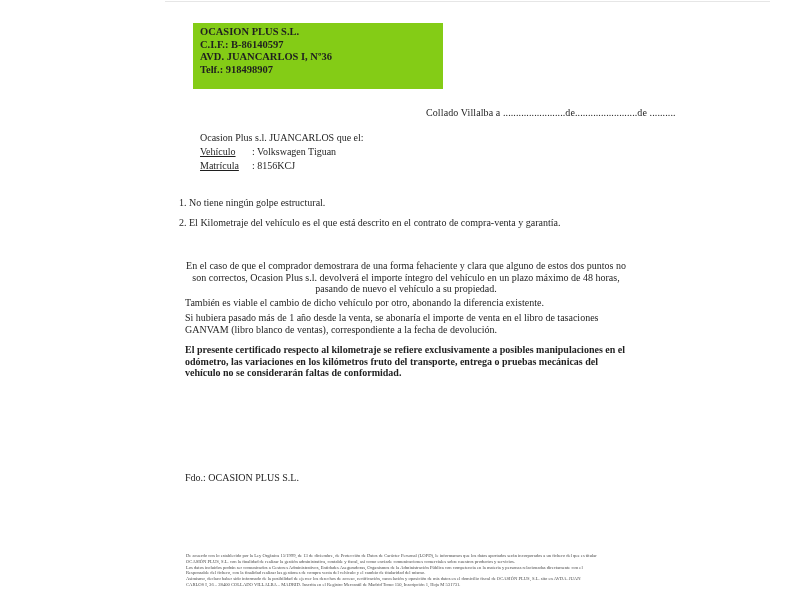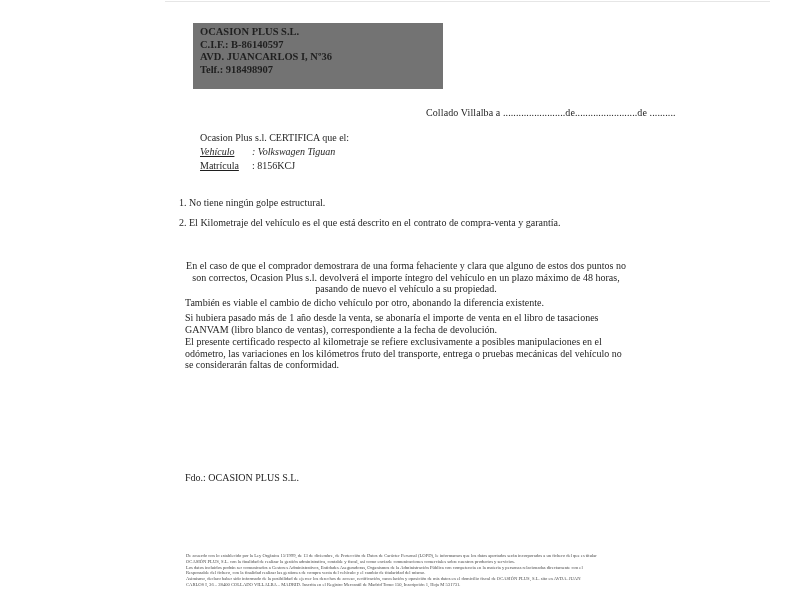--- a/index.html
+++ b/index.html
@@ -61,42 +61,42 @@
     left: 200px;
     font-size: 10px;
     white-space: nowrap;
     display: flex;
   }
   .field-row .flabel {
     text-decoration: underline;
     min-width: 52px;
     display: inline-block;
   }
-  .row-vehicle { top: 146px; font-style: italic; }
+  .row-vehicle { top: 146px; }
   .row-plate   { top: 160px; }
   .point {
     position: absolute;
     left: 179px;
     font-size: 10px;
     white-space: nowrap;
   }
   .point-1 { top: 197px; }
   .point-2 { top: 217px; }
   .para {
     position: absolute;
     left: 185px;
     width: 442px;
     font-size: 10px;
     line-height: 11.6px;
     text-align: left;
   }
   .para-1 { top: 260px; text-align: center; }
   .para-2 { top: 297px; }
   .para-3 { top: 312px; }
-  .para-4 { top: 336px; }
+  .para-4 { top: 344px; font-weight: bold; }
   .signature {
     position: absolute;
     left: 185px;
     top: 472px;
     font-size: 10px;
     white-space: nowrap;
   }
   .legal-footer {
     position: absolute;
     left: 186px;
@@ -111,30 +111,30 @@
     overflow: hidden;
   }
 </style>
 </head>
 <body>
 
 <div class="canvas">
 
   <div class="scan-edge"></div>
 
-  <div class="company-header" style="background: #737373;">
+  <div class="company-header" style="background: #84cc16;">
     <div class="hline">OCASION PLUS S.L.</div>
     <div class="hline">C.I.F.: B-86140597</div>
     <div class="hline">AVD. JUANCARLOS I, Nº36</div>
     <div class="hline">Telf.: 918498907</div>
   </div>
 
   <div class="date-line">Collado Villalba a ........................de........................de ..........</div>
 
-  <div class="certify-intro">Ocasion Plus s.l. CERTIFICA que el:</div>
+  <div class="certify-intro">Ocasion Plus s.l. JUANCARLOS que el:</div>
 
   <div class="field-row row-vehicle">
     <span class="flabel">Vehículo</span>
     <span class="fvalue">: Volkswagen Tiguan</span>
   </div>
 
   <div class="field-row row-plate">
     <span class="flabel">Matrícula</span>
     <span class="fvalue">: 8156KCJ</span>
   </div>

